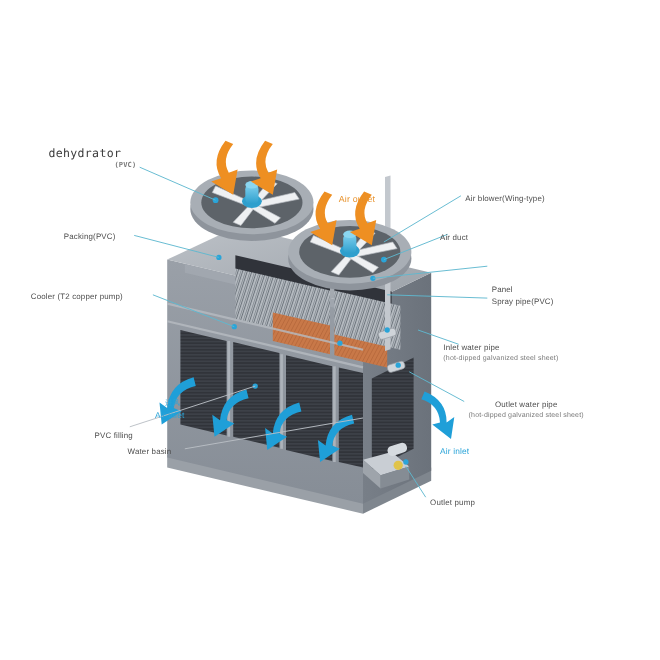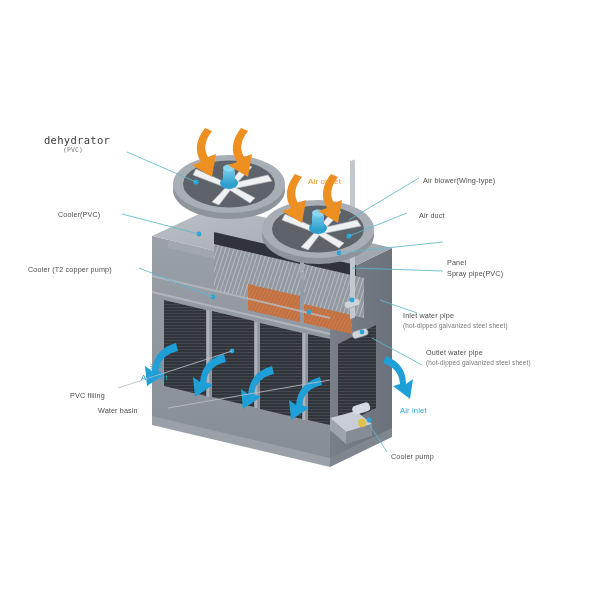--- a/index.html
+++ b/index.html
@@ -207,30 +207,30 @@
       <path d="M407,213 L349,236"></path>
       <path d="M443,242 L339,253"></path>
       <path d="M443,271 L352,268"></path>
       <path d="M417,313 L380,300"></path>
       <path d="M422,365 L372,338"></path>
       <path d="M387,452 L369,424"></path>
     </g>
   </svg>
 
   <div id="label-layer">
-      <div class="lbl big" style="left: 44px; top: 136px;"><span>dehydrator</span><div class="lbl sub" style="position: static; margin-left: 19px;">(PVC)</div></div>
-      <div class="lbl" style="left: 58px; top: 210px;"><span>Cooler(PVC)</span></div>
+      <div class="lbl big" style="left: 44px; top: 136px;"><span>dehydrator</span><div class="lbl sub" style="position: static; margin-left: 60px; font-weight: bold;">(PVC)</div></div>
+      <div class="lbl" style="left: 58px; top: 210px;"><span>Packing(PVC)</span></div>
       <div class="lbl" style="left: 28px; top: 265px;"><span>Cooler (T2 copper pump)</span></div>
-      <div class="lbl" style="left: 70px; top: 391px; text-align: right;"><span>PVC filling</span></div>
-      <div class="lbl" style="left: 98px; top: 406px;"><span>Water basin</span></div>
+      <div class="lbl" style="left: 86px; top: 391px; text-align: right;"><span>PVC filling</span></div>
+      <div class="lbl" style="left: 116px; top: 406px;"><span>Water basin</span></div>
       <div class="lbl cn" style="left: 150px; top: 362px;"><span>进风</span></div>
       <div class="lbl blue" style="left: 141px; top: 373px;"><span>Air inlet</span></div>
       <div class="lbl blue" style="left: 400px; top: 406px;"><span>Air inlet</span></div>
       <div class="lbl orange" style="left: 308px; top: 150px;"><span>Air outlet</span></div>
       <div class="lbl" style="left: 423px; top: 176px;"><span>Air blower(Wing-type)</span></div>
-      <div class="lbl" style="left: 419px; top: 211px;"><span>Air duct</span></div>
+      <div class="lbl" style="left: 400px; top: 211px;"><span>Air duct</span></div>
       <div class="lbl" style="left: 447px; top: 258px;"><span>Panel</span></div>
       <div class="lbl" style="left: 447px; top: 269px;"><span>Spray pipe(PVC)</span></div>
       <div class="lbl" style="left: 403px; top: 311px;"><span>Inlet water pipe</span><div class="lbl sub" style="position: static; margin-left: 0px;">(hot-dipped galvanized steel sheet)</div></div>
-      <div class="lbl" style="left: 426px; top: 348px;"><span>Outlet water pipe</span><div class="lbl sub" style="position: static; margin-left: 0px;">(hot-dipped galvanized steel sheet)</div></div>
-      <div class="lbl" style="left: 391px; top: 452px;"><span>Cooler pump</span></div>
+      <div class="lbl" style="left: 426px; top: 363px; text-align: center;"><span>Outlet water pipe</span><div class="lbl sub" style="position: static; margin-left: 0px;">(hot-dipped galvanized steel sheet)</div></div>
+      <div class="lbl" style="left: 391px; top: 452px;"><span>Outlet pump</span></div>
     </div>
 </div>
 
 </body></html>

